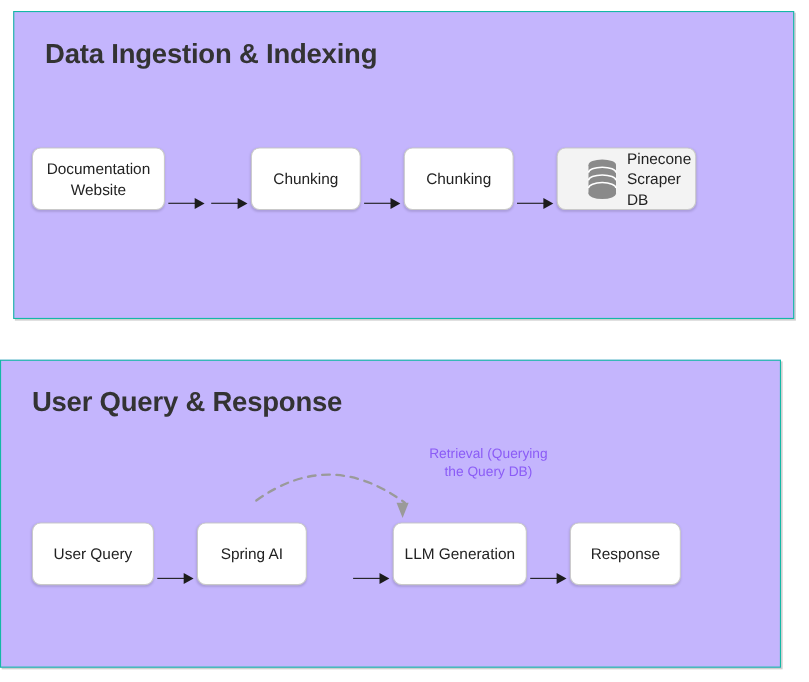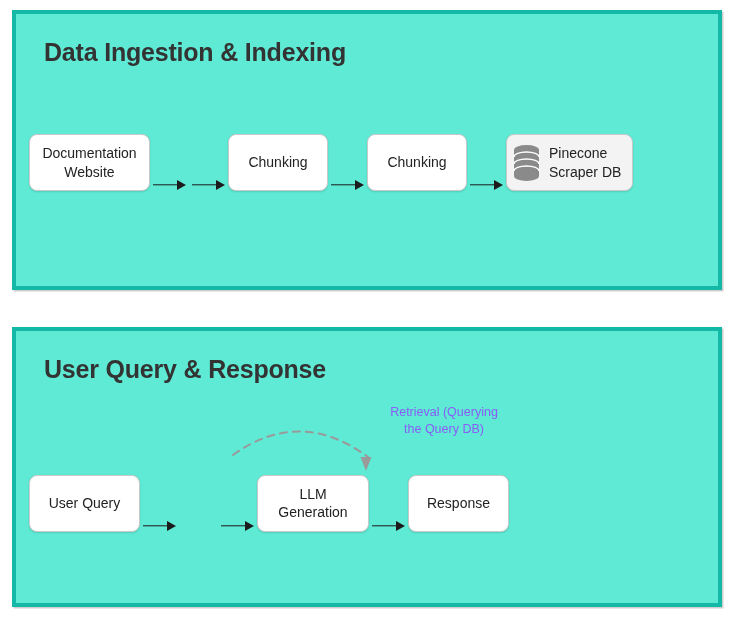--- a/index.html
+++ b/index.html
@@ -10,28 +10,28 @@
   body {
     width: 735px;
     height: 620px;
     font-family: "Liberation Sans", sans-serif;
     position: relative;
     overflow: hidden;
   }
 
   .panel {
     position: absolute;
-    background: #5eead4;
-    border: 4px solid #14b8a6;
+    background: #c4b5fd;
+    border: 1px solid #14b8a6;
     box-shadow: 1.5px 1.5px 0 0 #cfcfcf;
     box-sizing: border-box;
     text-decoration: underline;
   }
   #panel-ingestion { left: 12px; top: 10px; width: 710px; height: 280px; }
-  #panel-query     { left: 12px; top: 327px; width: 710px; height: 280px; }
+  #panel-query     { left: 0; top: 327px; width: 710px; height: 280px; }
 
   .panel-title {
     position: absolute;
     left: 28px;
     top: 24px;
     font-size: 25px;
     font-weight: bold;
     color: #333333;
     letter-spacing: -0.2px;
     white-space: nowrap;
@@ -65,30 +65,30 @@
 
   
   #node-doc-website   { width: 121px; }
   #node-scraper       { width: 100px; }
   #node-chunking-1    { width: 100px; }
   #node-chunking-2    { width: 100px; }
   #node-pinecone {
     width: 127px;
     background: #f3f3f3;
     justify-content: flex-start;
-    padding-left: 5px;
+    padding-left: 26px;
     gap: 8px;
   }
   #node-pinecone .node-label { text-align: left; }
 
   
   #node-user-query      { width: 111px; }
   #node-spring-ai       { width: 100px; }
   #node-semantic-search { width: 117px; }
-  #node-llm-generation  { width: 112px; }
+  #node-llm-generation  { width: 122px; }
   #node-response        { width: 101px; margin-top: 14px; }
 
   
   .arrow {
     position: relative;
     width: 39px;
     height: 12px;
     flex: 0 0 auto;
   }
   .arrow::before {
@@ -205,20 +205,23 @@
 </div>
 
 <div class="flow" id="flow-query">
 
   <div class="node" id="node-user-query">
     <div class="node-label">User Query</div>
   </div>
 
   <div class="arrow"></div>
 
+  <div class="node" id="node-spring-ai">
+    <div class="node-label">Spring AI</div>
+  </div>
 
   <div class="arrow" style="visibility:hidden;"></div>
 
 
   <div class="arrow"></div>
 
   <div class="node" id="node-llm-generation">
     <div class="node-label">LLM Generation</div>
   </div>
 

